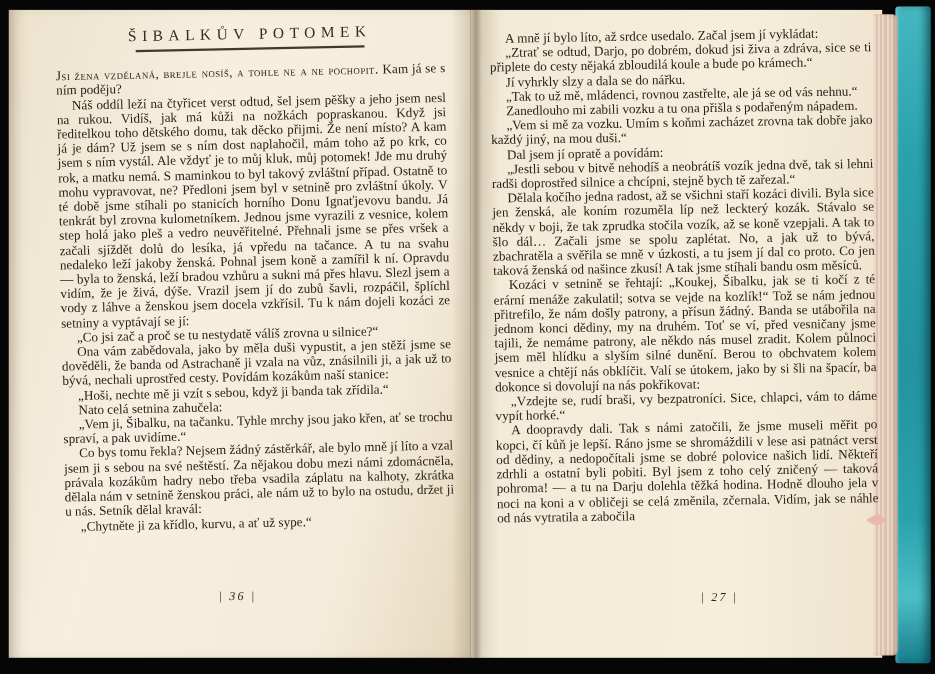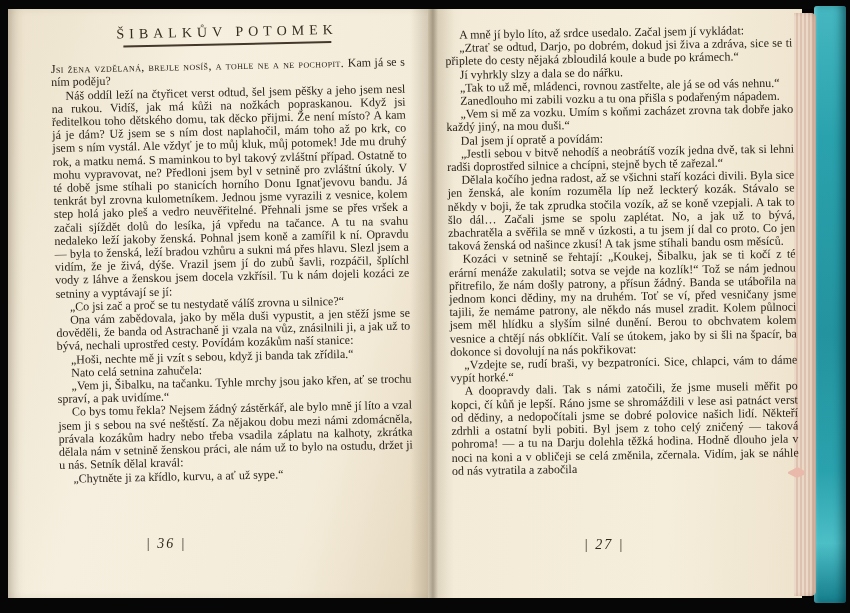--- a/index.html
+++ b/index.html
@@ -58,22 +58,22 @@
   }
   .chapter-title{
     text-align:center;font-size:14px;letter-spacing:5px;color:#342a1e;
     font-weight:normal;margin:0;white-space:nowrap;
   }
   .title-rule{width:208px;height:2px;background:#43382b;margin:5px auto 0;}
   .opening{margin:14px 0 0;text-indent:0;}
   .smallcaps{font-variant:small-caps;letter-spacing:.4px;}
   .para{margin:0;text-indent:14px;}
   .pagenum{
-    position:absolute;width:140px;text-align:left;
-    font-size:14px;font-style:italic;letter-spacing:2px;color:#30291f;
+    position:absolute;width:140px;text-align:center;
+    font-size:11px;font-style:italic;letter-spacing:2px;color:#30291f;
   }
   .pagenum-left{left:138px;top:527px;}
   .pagenum-right{left:576px;top:528px;}
 </style>
 </head>
 <body>
 
 <div class="photo">
   <div class="cover-band"></div>
 

